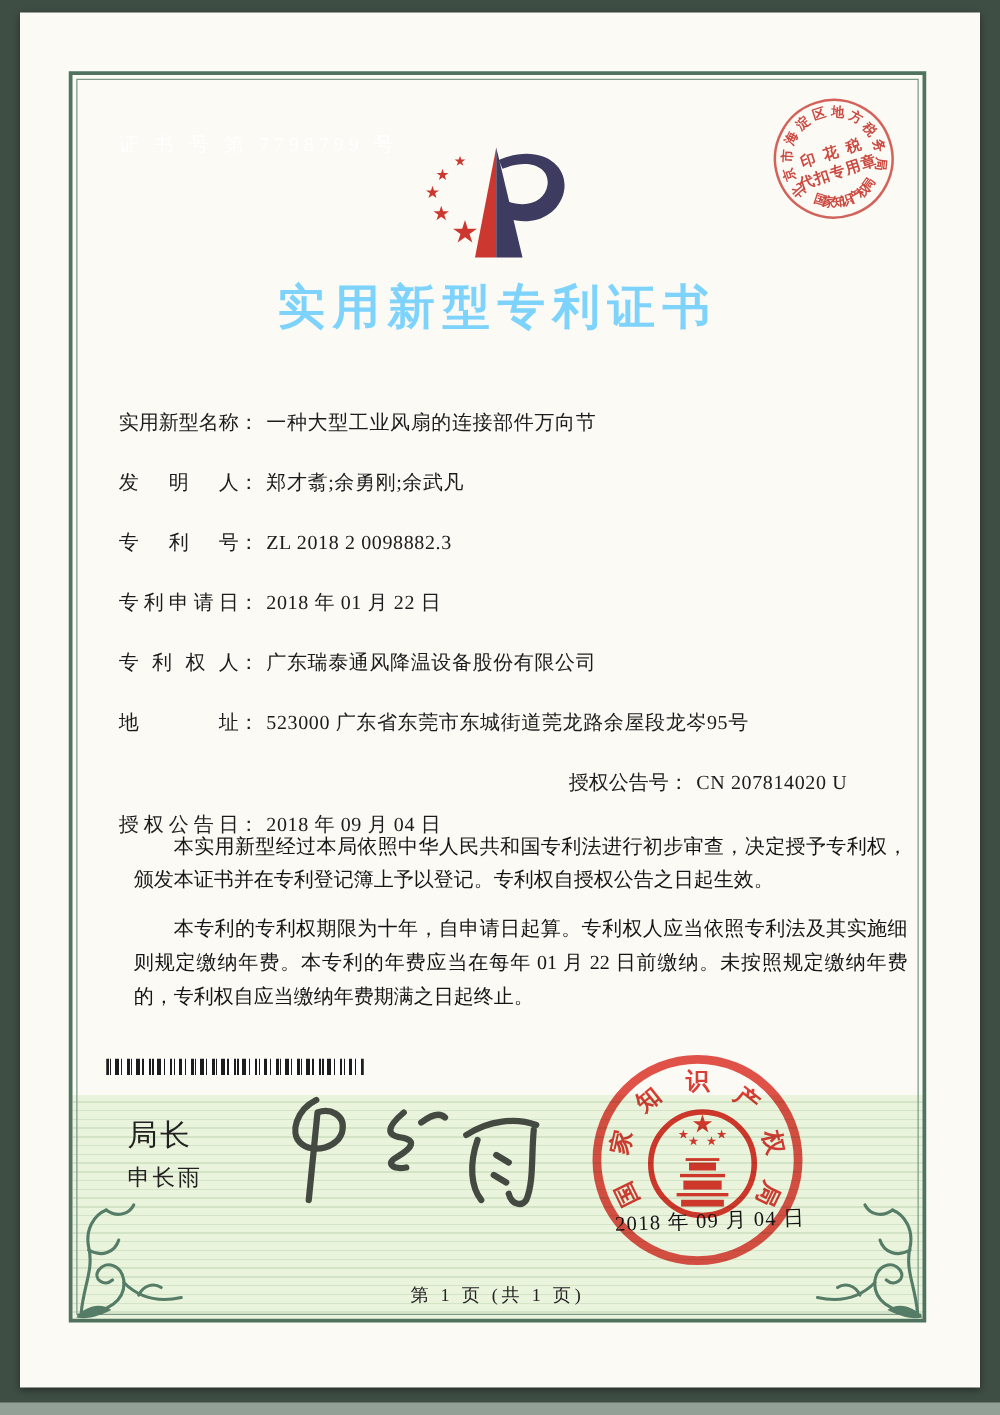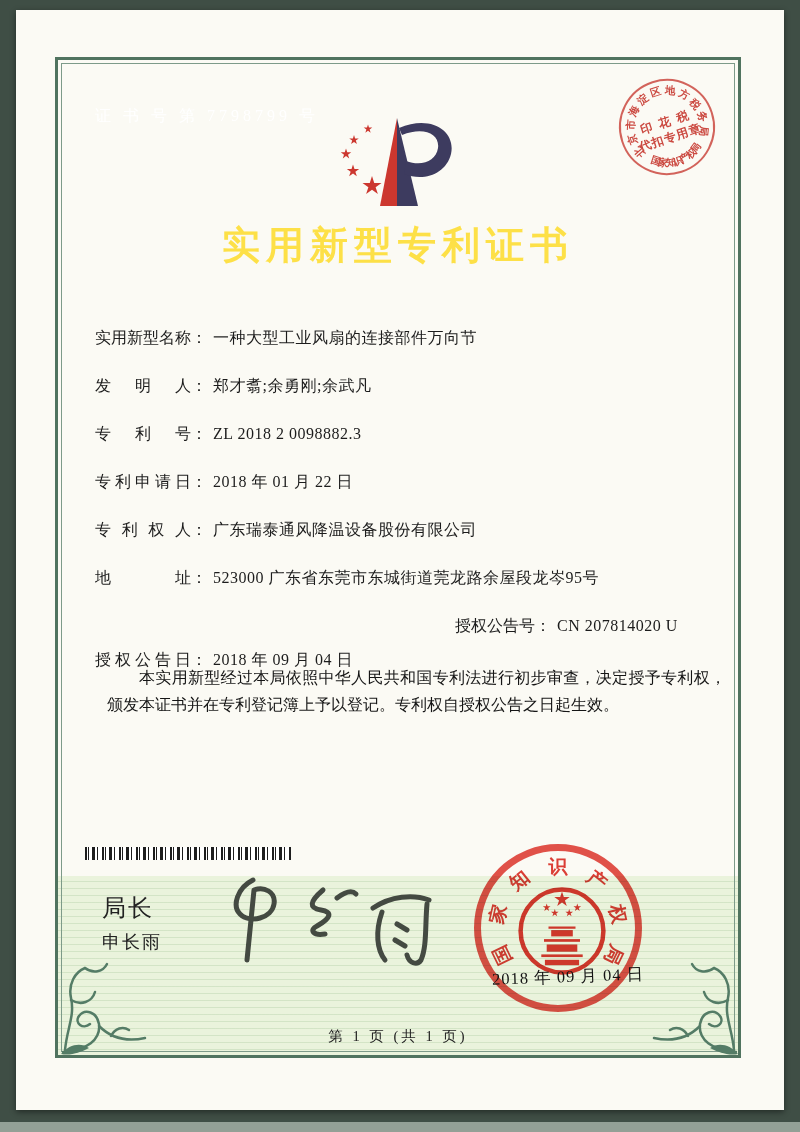--- a/index.html
+++ b/index.html
@@ -26,21 +26,21 @@
     background:
       repeating-linear-gradient(0deg, rgba(130,175,120,.22) 0 1px, rgba(0,0,0,0) 1px 7px),
       #eaf3dc;
   }
   .cert-number{
     position:absolute;left:95px;top:106px;font-size:16px;letter-spacing:4px;color:#ffffff;
   }
   .logo{position:absolute;left:332px;top:116px;}
   .title{
     position:absolute;left:55px;top:220px;width:686px;text-align:center;
-    font-size:38px;font-weight:bold;letter-spacing:6px;color:#fde047;
+    font-size:38px;font-weight:bold;letter-spacing:6px;color:#7dd3fc;
   }
   .frow{position:absolute;left:95px;font-size:16px;color:#1c1c1c;white-space:nowrap;}
   .flabel{
     display:inline-block;width:96px;text-align:justify;text-align-last:justify;
     text-justify:inter-character;vertical-align:top;
   }
   .fcolon{display:inline-block;margin-right:6px;}
   .fvalue{letter-spacing:.5px;}
   .body-text{
     position:absolute;left:95px;top:652px;width:643px;font-size:16px;line-height:27px;
@@ -189,20 +189,21 @@
 </div>
 <div class="frow" style="top:650px">
   <span class="flabel">授权公告日</span><span class="fcolon">：</span><span class="fvalue">2018 年 09 月 04 日</span>
 </div>
 <div class="frow" style="top:616px;left:455px">
   <span>授权公告号</span><span class="fcolon">：</span><span class="fvalue">CN 207814020 U</span>
 </div>
 
 <div class="body-text">
   <p>本实用新型经过本局依照中华人民共和国专利法进行初步审查，决定授予专利权，颁发本证书并在专利登记簿上予以登记。专利权自授权公告之日起生效。</p>
+  <p>本专利的专利权期限为十年，自申请日起算。专利权人应当依照专利法及其实施细则规定缴纳年费。本专利的年费应当在每年 01 月 22 日前缴纳。未按照规定缴纳年费的，专利权自应当缴纳年费期满之日起终止。</p>
 </div>
 
 <div class="barcode"></div>
 
 <div class="signer-title">局长</div>
 <div class="signer-name">申长雨</div>
 
 <svg class="signature" width="235" height="105" viewBox="0 0 235 105">
   <g stroke="#444a42" stroke-width="5" fill="none" stroke-linecap="round" stroke-linejoin="round">
     <path d="M48 14 C32 22 27 40 35 48 C45 58 67 52 69 38 C71 26 59 20 49 24 L42 94"></path>

